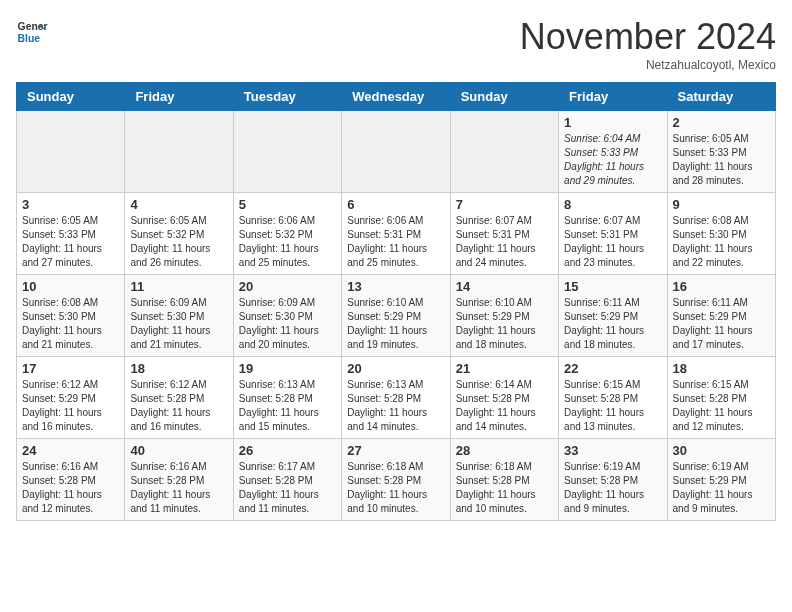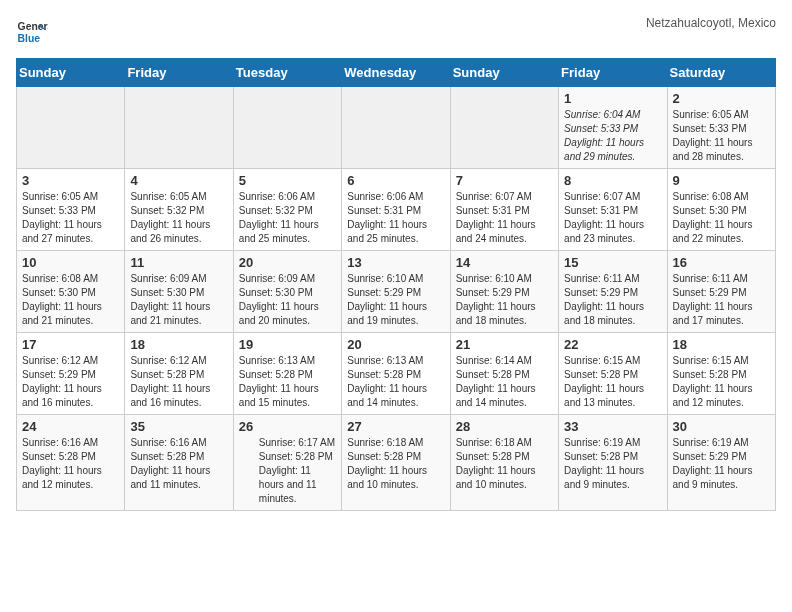--- a/index.html
+++ b/index.html
@@ -40,21 +40,21 @@
     .calendar {
       width: 100%;
       border-collapse: collapse;
       border: 1px solid #ccc;
     }
     .calendar th {
       background-color: #1a6faf;
       color: #fff;
       font-size: 13px;
       font-weight: bold;
-      padding: 6px 2px;
+      padding: 6px 10px;
       text-align: left;
       border: 1px solid #1a6faf;
     }
     .calendar td {
       width: calc(100% / 7);
       vertical-align: top;
       padding: 4px 5px;
       font-size: 10.5px;
       color: #333;
       border: 1px solid #ccc;
@@ -87,20 +87,21 @@
 
 <div class="header">
   <div class="logo">
     <svg class="logo-icon" viewBox="0 0 40 40">
       <text x="2" y="18" font-family="Arial" font-size="13" font-weight="bold" fill="#333">General</text>
       <text x="2" y="32" font-family="Arial" font-size="13" font-weight="bold" fill="#1a6faf">Blue</text>
       <polygon points="30,10 38,18 30,14" fill="#1a6faf"></polygon>
     </svg>
   </div>
   <div class="title-block">
+    <div class="month-title">November 2024</div>
     <div class="location">Netzahualcoyotl, Mexico</div>
   </div>
 </div>
 
 <table class="calendar">
   <thead>
     <tr>
     <th>Sunday</th>
         <th>Friday</th>
         <th>Tuesday</th>
@@ -263,28 +264,28 @@
         </td>
       </tr>
       <tr>
         <td>
           <span class="day-number">24</span>
           <div class="day-info" style="white-space: pre-line;">Sunrise: 6:16 AM
 Sunset: 5:28 PM
 Daylight: 11 hours and 12 minutes.</div>
         </td>
         <td>
-          <span class="day-number">35</span>
+          <span class="day-number">40</span>
           <div class="day-info" style="white-space: pre-line;">Sunrise: 6:16 AM
 Sunset: 5:28 PM
 Daylight: 11 hours and 11 minutes.</div>
         </td>
         <td>
           <span class="day-number">26</span>
-          <div class="day-info" style="white-space: pre-line; margin-left: 20px;">Sunrise: 6:17 AM
+          <div class="day-info" style="white-space: pre-line;">Sunrise: 6:17 AM
 Sunset: 5:28 PM
 Daylight: 11 hours and 11 minutes.</div>
         </td>
         <td>
           <span class="day-number">27</span>
           <div class="day-info" style="white-space: pre-line;">Sunrise: 6:18 AM
 Sunset: 5:28 PM
 Daylight: 11 hours and 10 minutes.</div>
         </td>
         <td>

